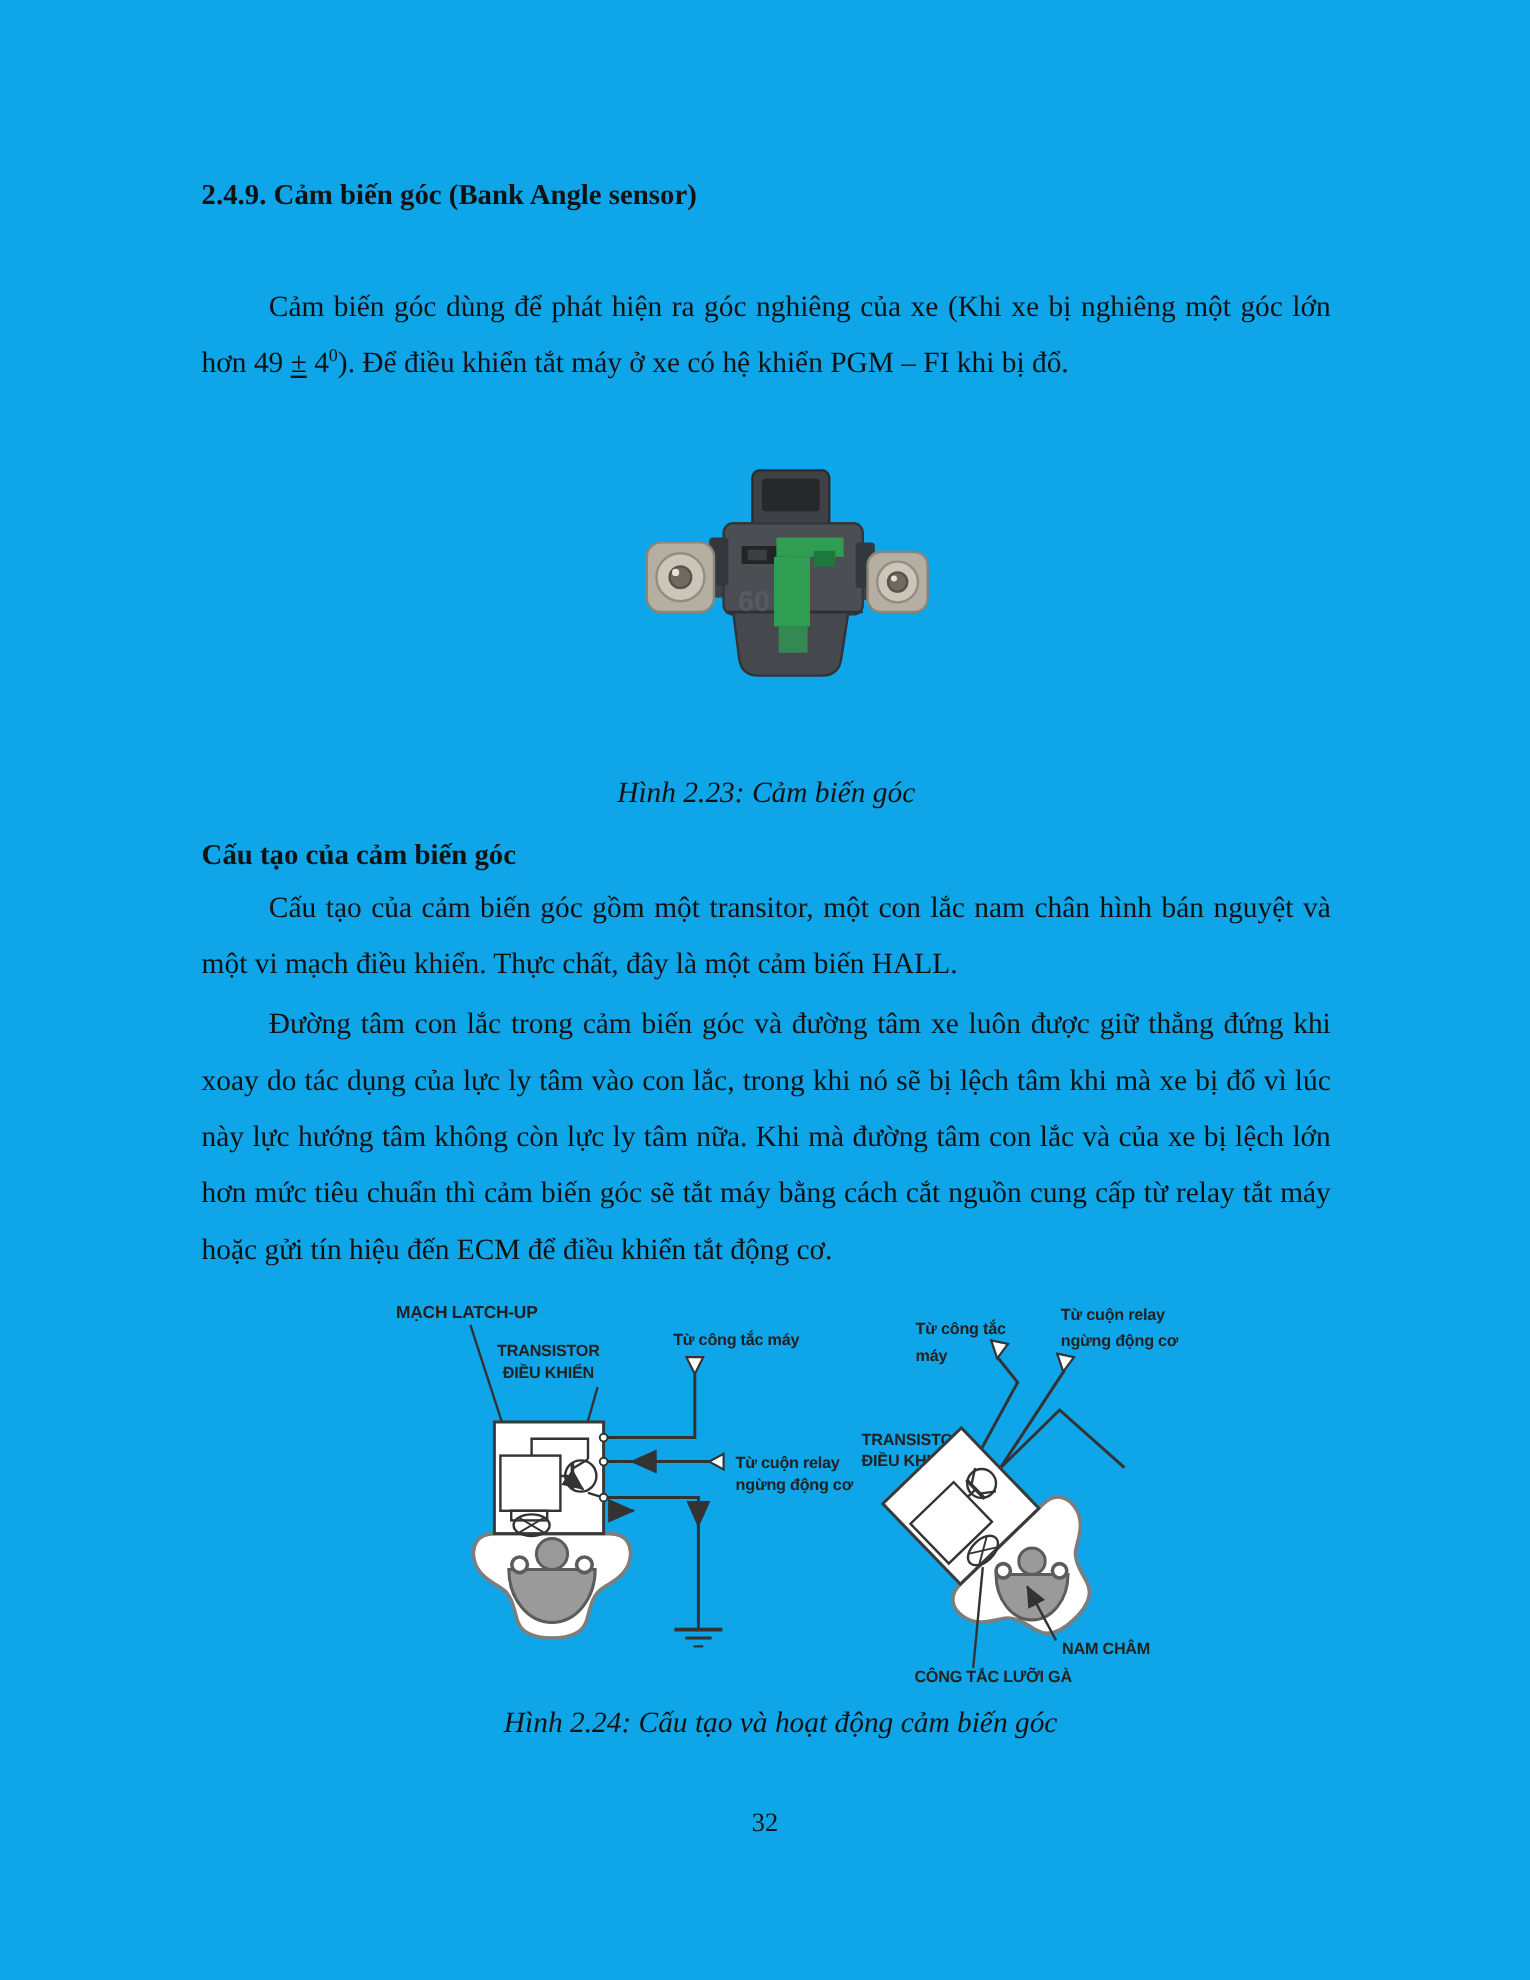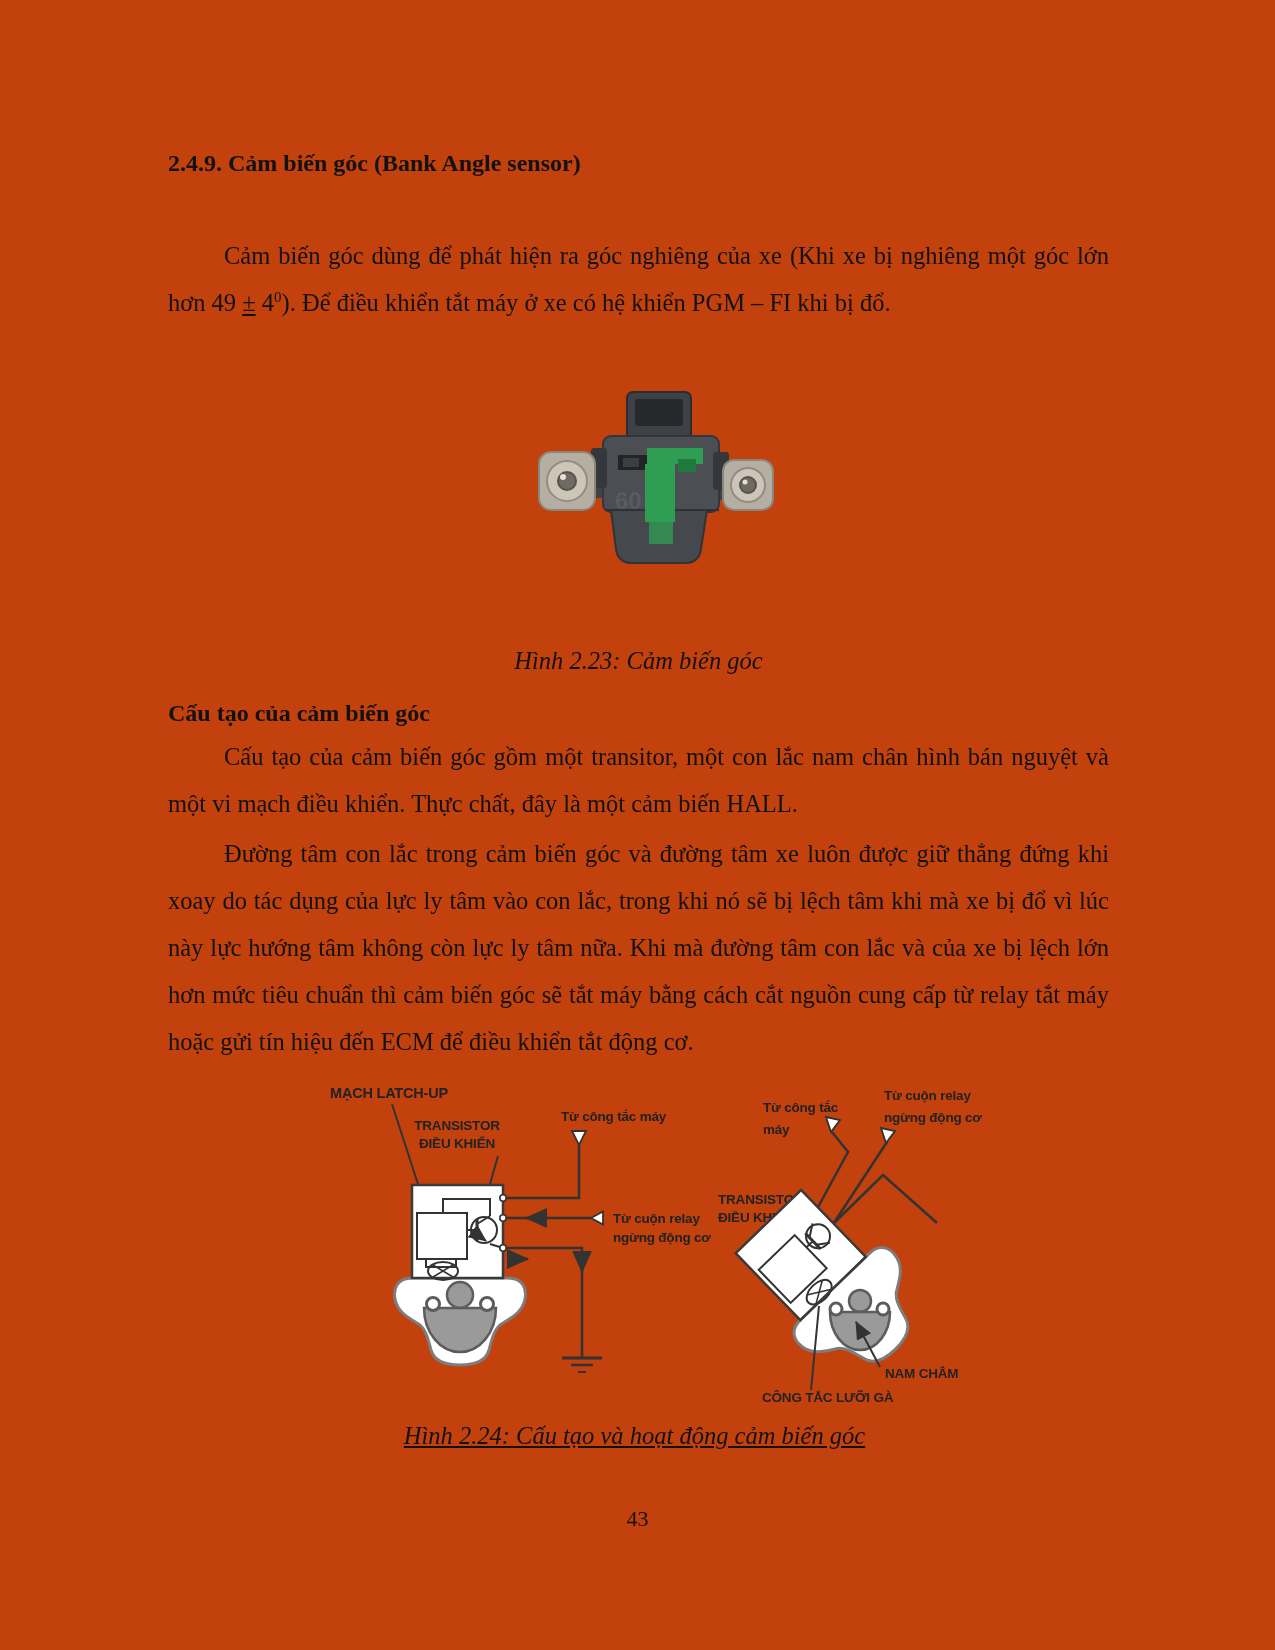--- a/index.html
+++ b/index.html
@@ -1,16 +1,16 @@
 <!DOCTYPE html>
 <html><head>
 <meta charset="utf-8">
 <style>
   html,body{margin:0;padding:0;background:#fff;}
-  .page{position:relative;width:1275px;height:1650px;background:#c2410c;
+  .page{position:relative;width:1275px;height:1650px;background:#0ea5e9;
         font-family:"Liberation Serif",serif;color:#121212;overflow:hidden;}
   .abs{position:absolute;}
   .h{font-weight:bold;font-size:24px;line-height:30px;white-space:nowrap;}
   .para{width:941px;font-size:24.5px;line-height:47px;text-align:justify;
         text-indent:56px;margin:0;}
   .caption{width:941px;text-align:center;font-style:italic;font-size:24.5px;
            line-height:32px;margin:0;}
   .pm{text-decoration:underline;text-underline-offset:3px;}
   sup{font-size:15px;line-height:0;vertical-align:super;}
   .pagenum{width:1275px;text-align:center;font-size:22px;}
@@ -201,17 +201,17 @@
 
         <text class="dlab" x="585" y="306" font-size="13.5">NAM CHÂM</text>
         <line class="thin" x1="580" y1="295" x2="556" y2="250" marker-end="url(#ah)"></line>
 
         <text class="dlab" x="462" y="330" font-size="13.5">CÔNG TẮC LƯỠI GÀ</text>
         <line class="thin" x1="511" y1="318" x2="519" y2="234"></line>
       </g>
     </svg>
   </div>
 
-  <p class="abs caption" style="left:164px;top:1420px;text-decoration:underline;">Hình 2.24: Cấu tạo và hoạt động cảm biến góc</p>
-
-  <div class="abs pagenum" style="left:0;top:1506px;">43</div>
+  <p class="abs caption" style="left:180px;top:1420px;">Hình 2.24: Cấu tạo và hoạt động cảm biến góc</p>
+
+  <div class="abs pagenum" style="left:0;top:1506px;">32</div>
 
 </div>
 
 </body></html>

